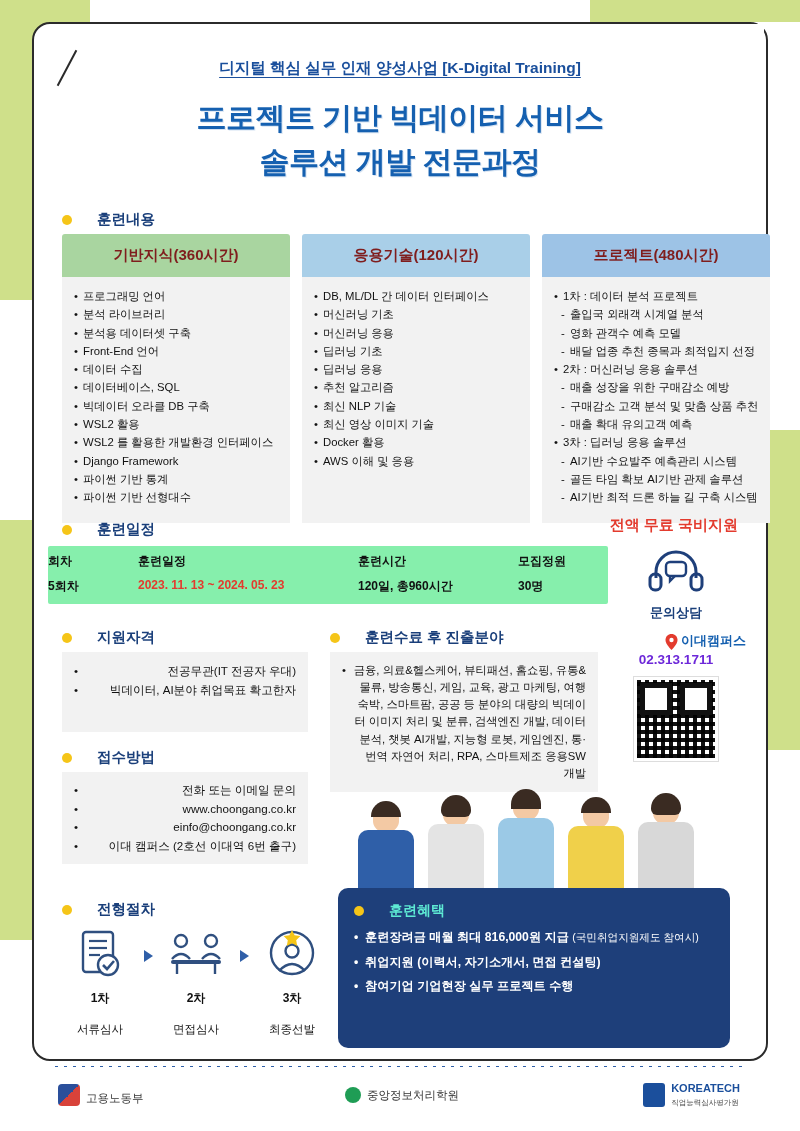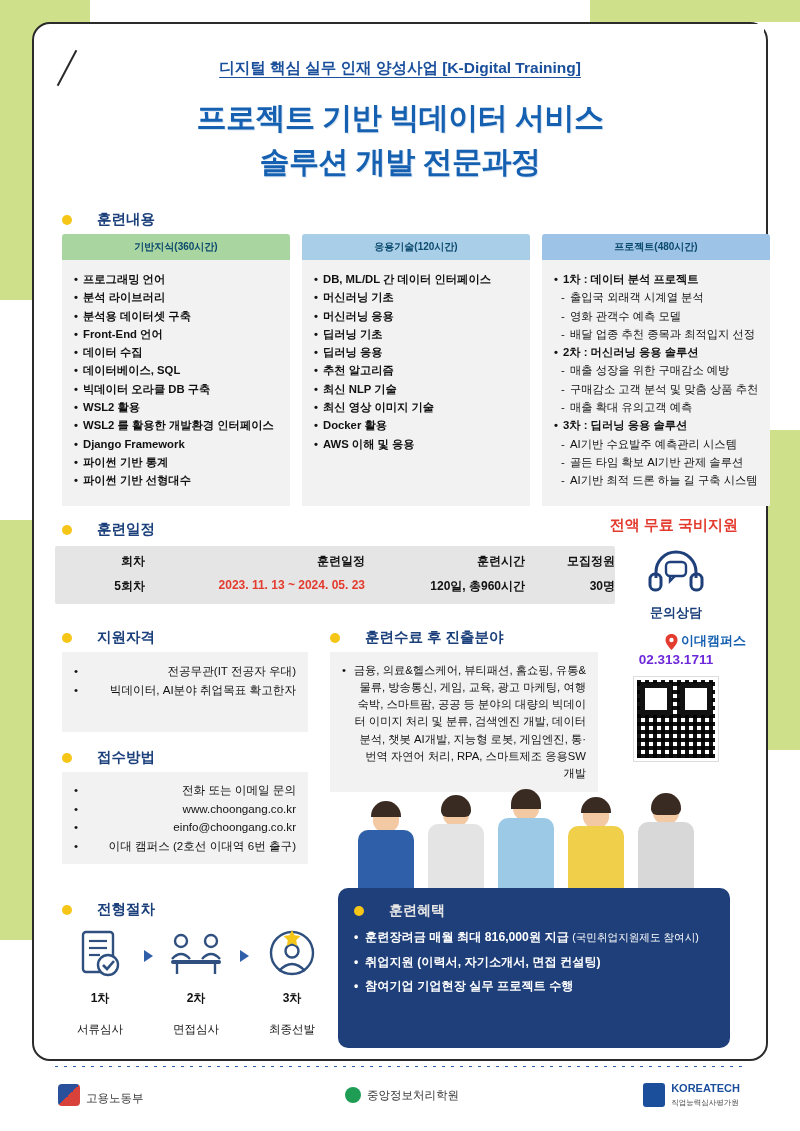--- a/index.html
+++ b/index.html
@@ -67,51 +67,51 @@
   .dot {
     width: 10px; height: 10px; border-radius: 50%;
     background: #f5c518; display: inline-block; flex: 0 0 auto;
   }
 
   
   .sec-train { position: absolute; left: 62px; top: 210px; }
   .cols { position: absolute; left: 62px; top: 234px; display: flex; gap: 12px; }
   .col { width: 228px; }
   .col-head {
-    text-align: center; font-size: 10px; font-weight: bold; color: #0c4a6e;
-    padding: 6px 0; border-radius: 3px 3px 0 0;
+    text-align: center; font-size: 15px; font-weight: bold; color: #7f1d1d;
+    padding: 12px 0; border-radius: 3px 3px 0 0;
   }
   .col-1 .col-head { background: #a9d5a0; }
   .col-2 .col-head { background: #a9cfe8; }
   .col-3 .col-head { background: #9dc3e6; }
   .col-body {
     background: #f2f2f2; padding: 10px 10px 12px 12px; min-height: 246px;
   }
   .col-body ul { list-style: none; }
   .col-body li {
     font-size: 11.3px; line-height: 1.62; color: #111; position: relative;
-    padding-left: 9px; font-weight: bold;
+    padding-left: 9px; font-weight: normal;
   }
   .col-body li.sub { font-weight: normal; padding-left: 16px; }
   .col-body li::before {
     content: "•"; position: absolute; left: 0; top: 0; color: #111;
   }
   .col-body li.sub::before { content: "-"; left: 7px; }
 
   
   .sec-sched { position: absolute; left: 62px; top: 520px; }
   .free-badge {
     position: absolute; right: 62px; top: 516px;
     font-size: 15px; font-weight: bold; color: #e33b2e;
   }
   .sched-table {
-    position: absolute; left: 55px; top: 546px; width: 560px;
-    background: #e5e5e5; border-radius: 2px;
+    position: absolute; left: 48px; top: 546px; width: 560px;
+    background: #86efac; border-radius: 2px;
     display: grid; grid-template-columns: 90px 220px 160px 90px;
-    font-size: 12px; text-align: right;
+    font-size: 12px; text-align: left;
   }
   .sched-table .th { padding: 7px 0 5px; font-weight: bold; color: #111; }
   .sched-table .td { padding: 3px 0 9px; color: #111; font-weight: bold; }
   .sched-table .td.red { color: #e33b2e; }
 
   
   .sec-qual { position: absolute; left: 62px; top: 628px; }
   .qual-box {
     position: absolute; left: 62px; top: 652px; width: 246px; height: 80px;
     background: #f2f2f2; padding: 10px 12px;
@@ -185,21 +185,21 @@
     width: 0; height: 0; margin-top: 26px;
     border-left: 9px solid #2f5fa8;
     border-top: 6px solid transparent; border-bottom: 6px solid transparent;
   }
 
   
   .benefit {
     position: absolute; left: 338px; top: 888px; width: 392px; height: 160px;
     background: #1e3f7a; border-radius: 10px; padding: 14px 16px; color: #fff;
   }
-  .benefit .sec-head { color: #e5e5e5; font-size: 14px; }
+  .benefit .sec-head { color: #5eead4; font-size: 14px; }
   .benefit ul { list-style: none; margin-top: 9px; }
   .benefit li {
     font-size: 12.2px; line-height: 1.45; position: relative;
     padding-left: 11px; margin-bottom: 7px; font-weight: bold;
   }
   .benefit li::before { content: "•"; position: absolute; left: 0; top: 0; }
   .benefit li .small { font-weight: normal; font-size: 10.6px; }
 
   
   .people { position: absolute; left: 352px; top: 782px; width: 376px; height: 120px; }

